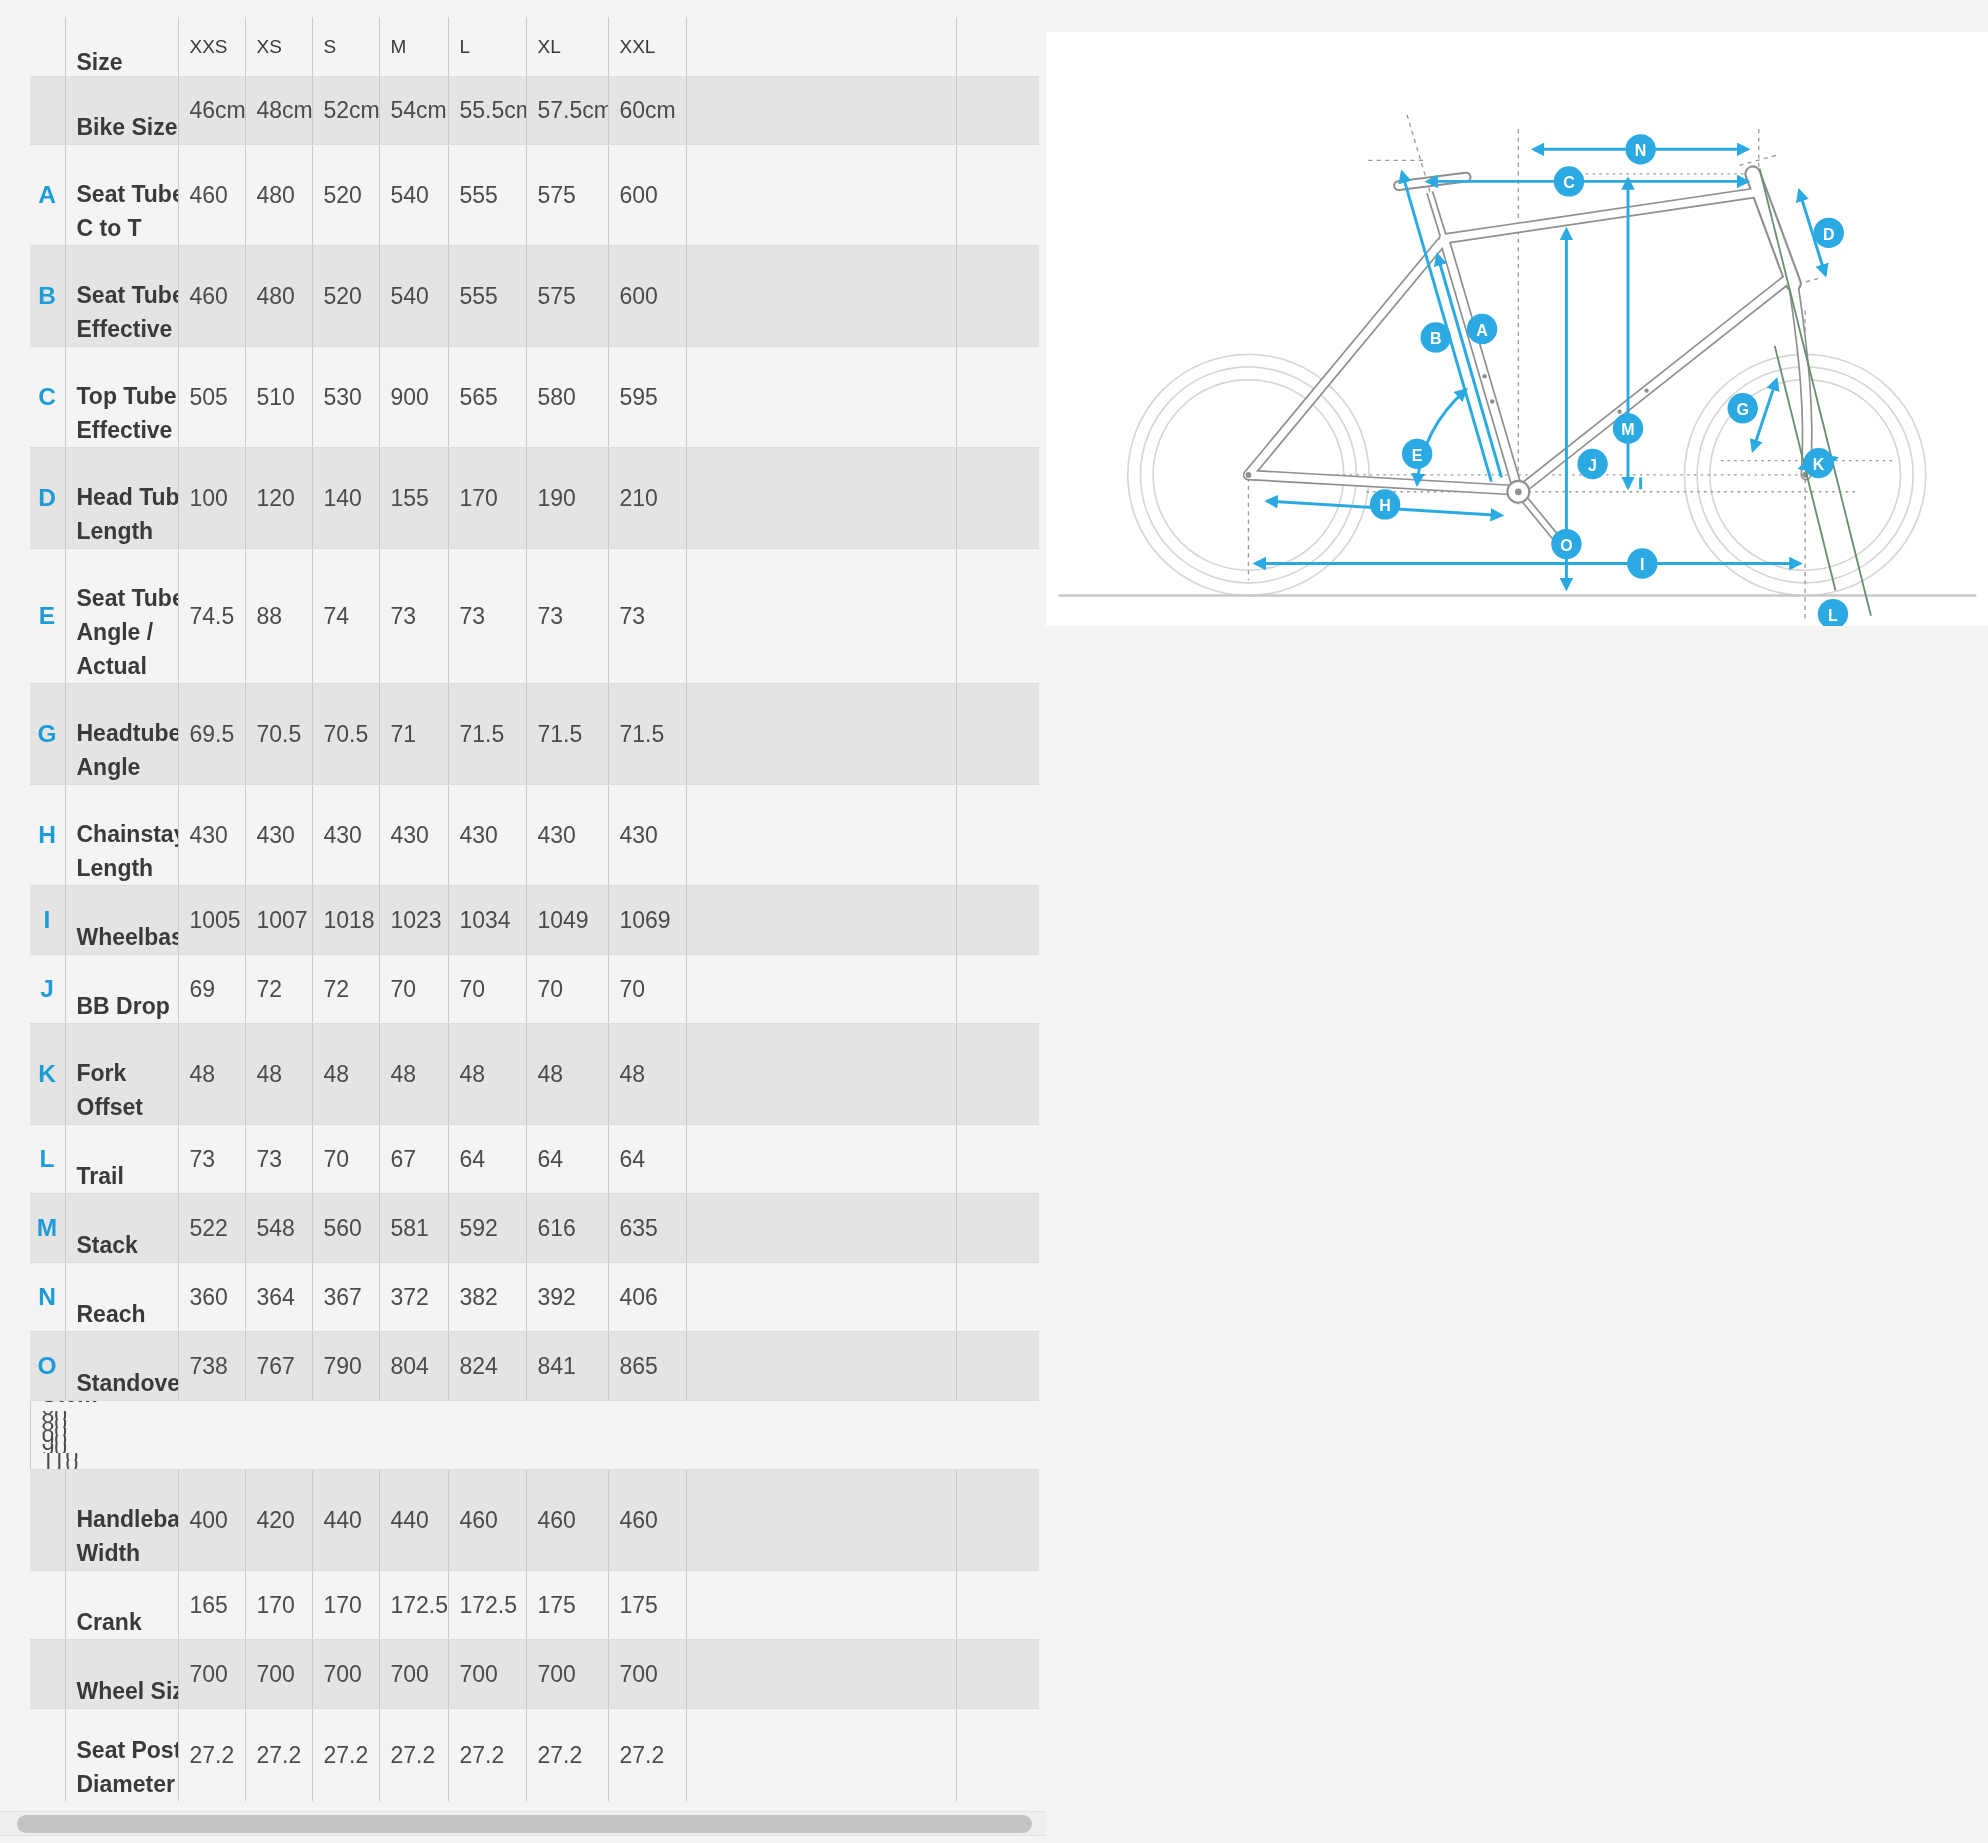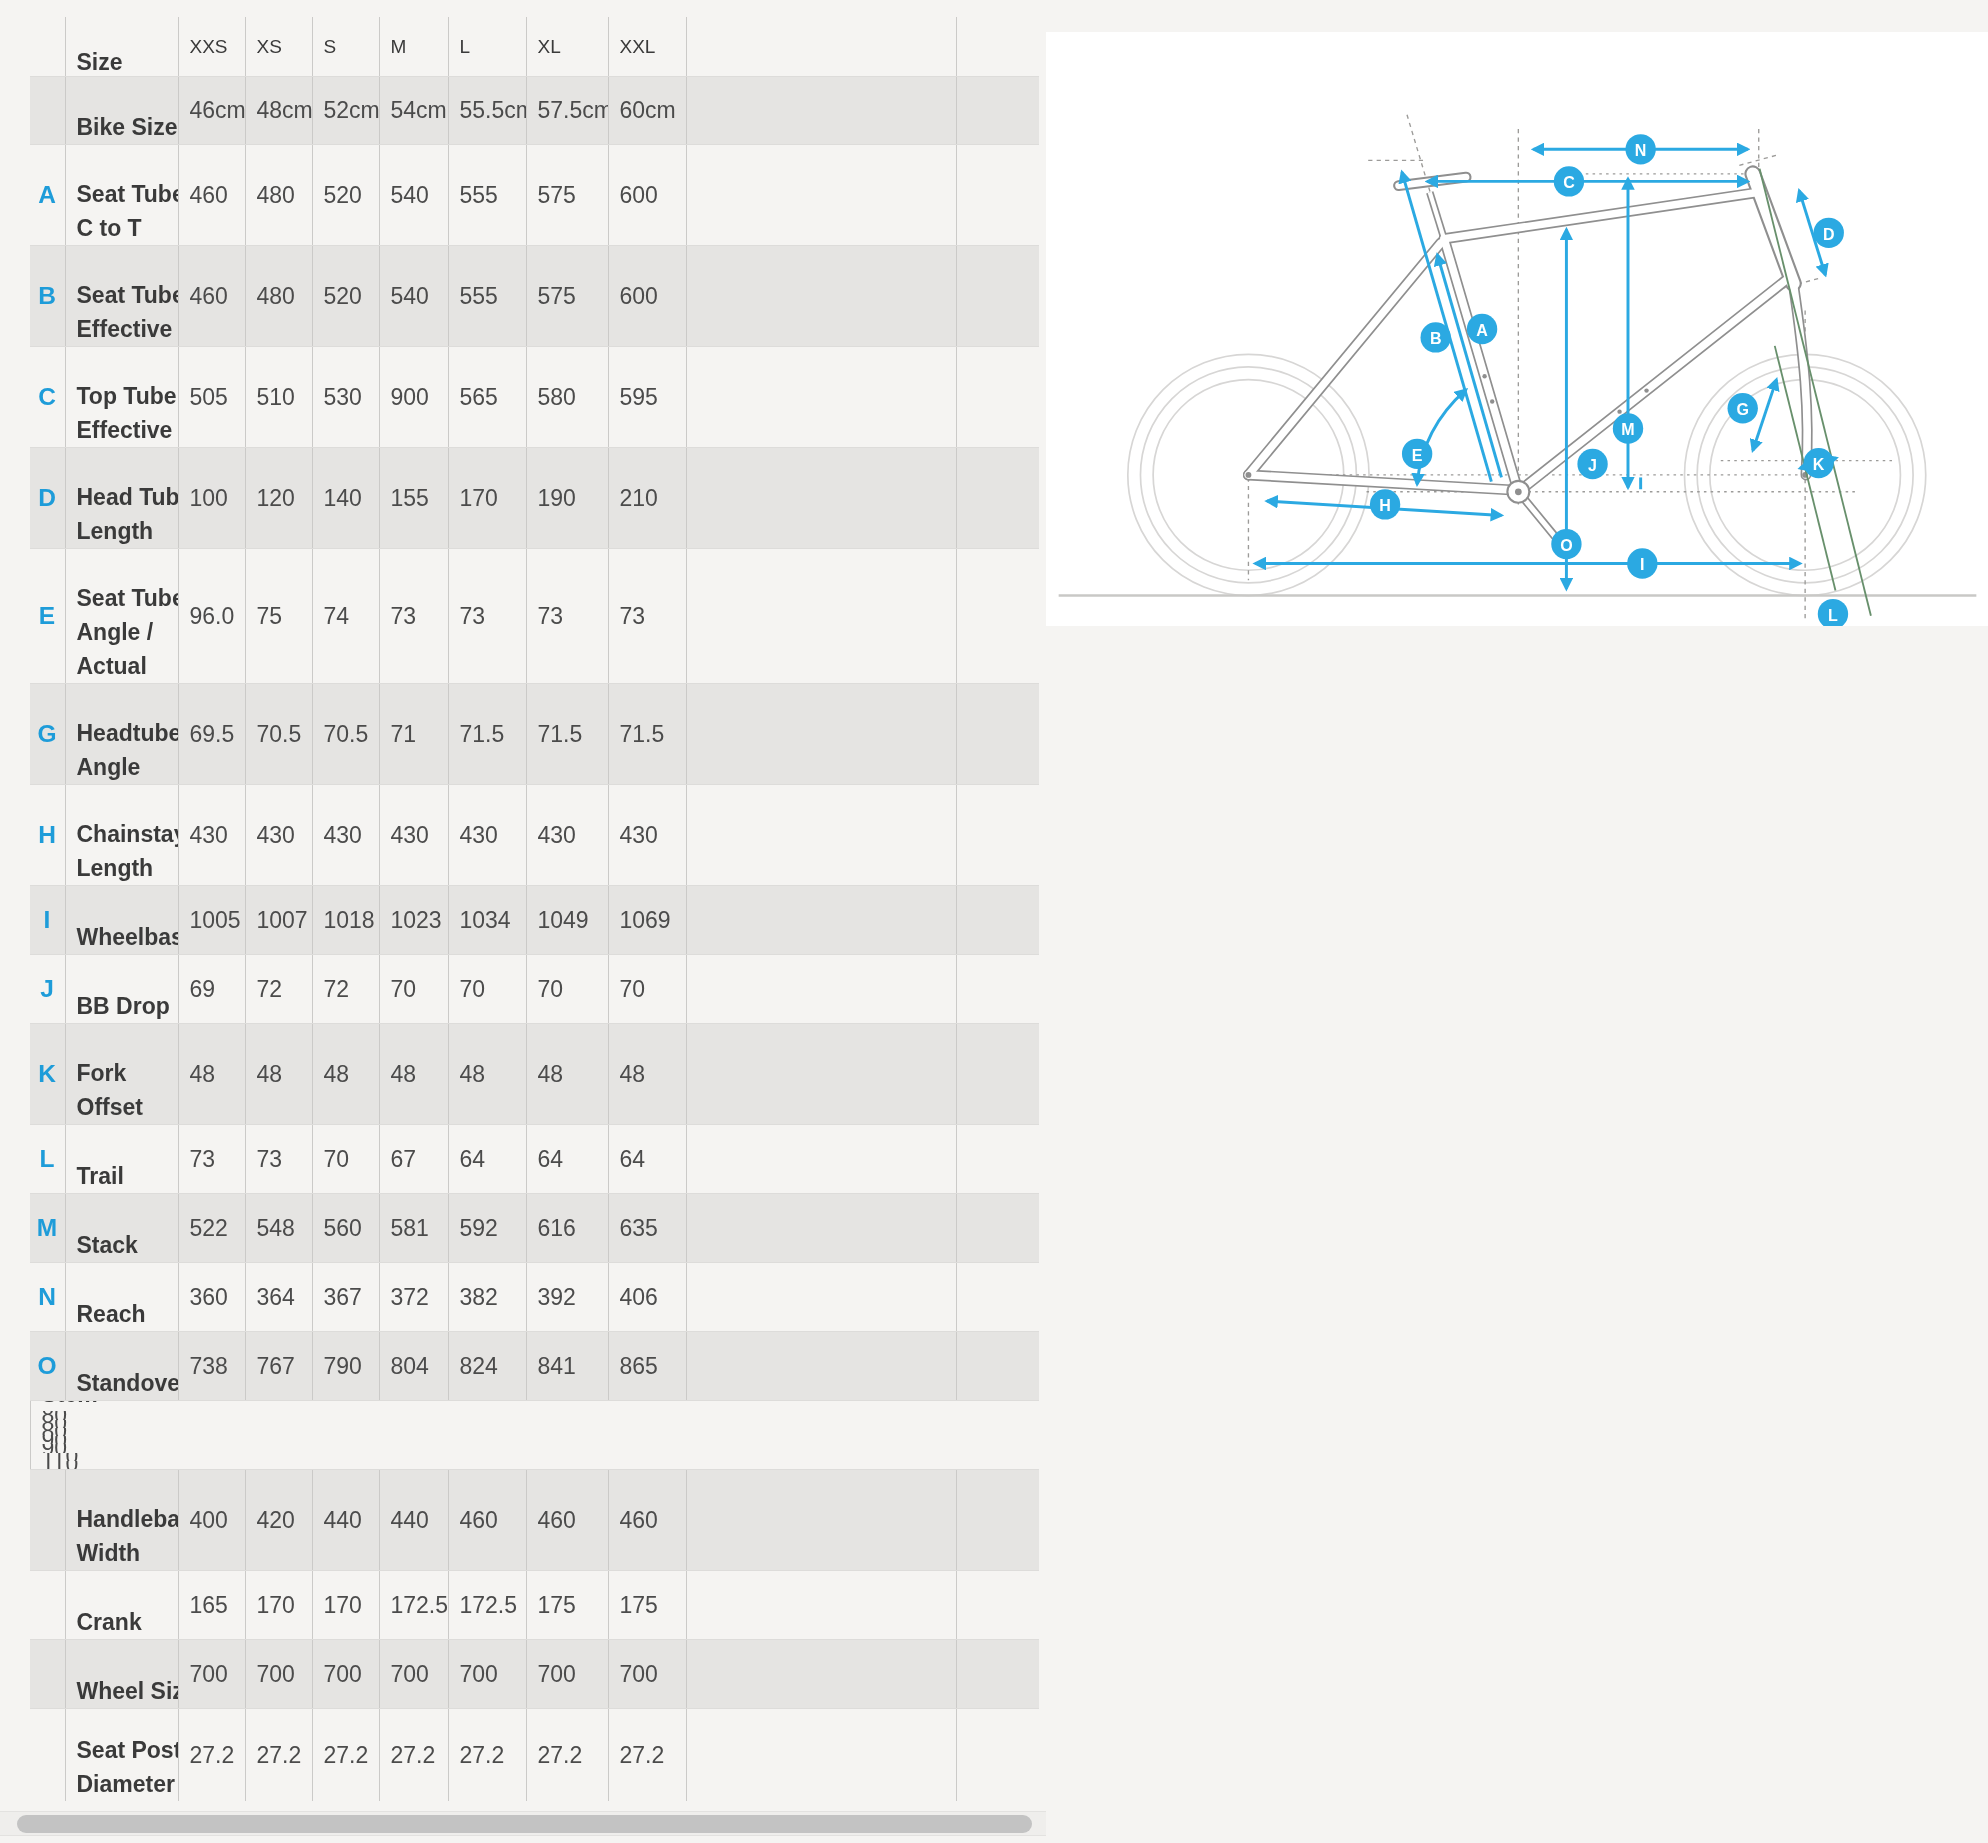--- a/index.html
+++ b/index.html
@@ -228,24 +228,24 @@
     <div class="t-row" style="height: 135px;">
     <div class="cell c-letter">
         <span class="ltr">E</span>
       </div>
     <div class="cell c-label">
         <span class="lbl-line">Seat Tube</span>
         <span class="lbl-line">Angle /</span>
         <span class="lbl-line">Actual</span>
       </div>
     <div class="cell c-v v0">
-        <span class="val">96.0</span>
-      </div>
-    <div class="cell c-v v1">
-        <span class="val">75</span>
+        <span class="val">74.5</span>
+      </div>
+    <div class="cell c-v v1">
+        <span class="val">88</span>
       </div>
     <div class="cell c-v v2">
         <span class="val">74</span>
       </div>
     <div class="cell c-v v3">
         <span class="val">73</span>
       </div>
     <div class="cell c-v v4">
         <span class="val">73</span>
       </div>

